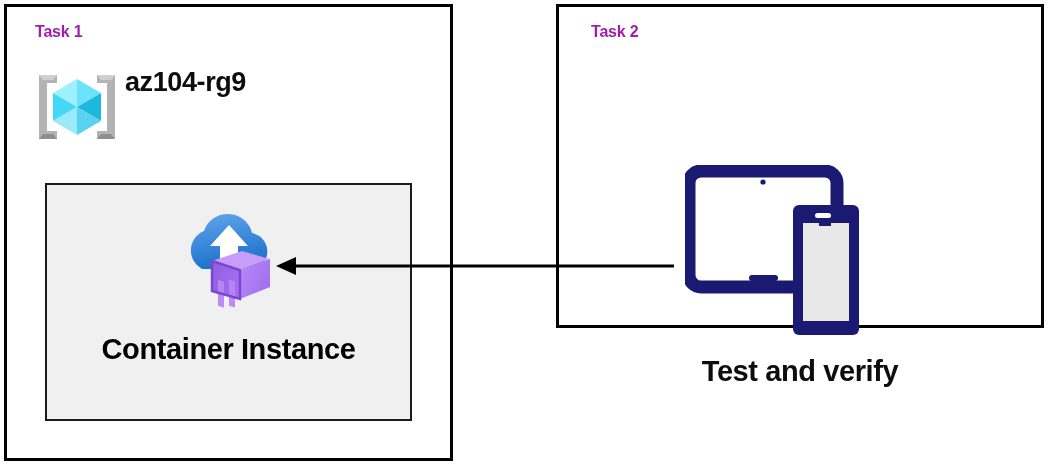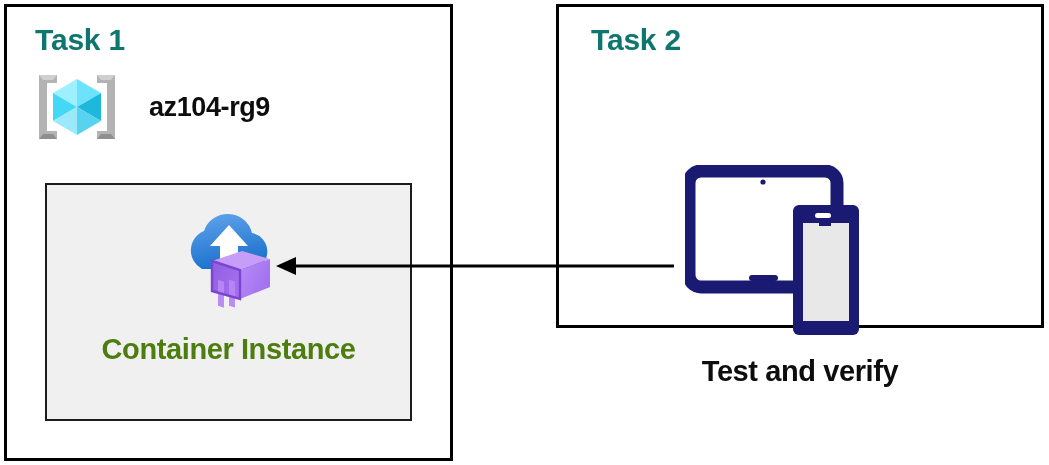--- a/index.html
+++ b/index.html
@@ -34,37 +34,36 @@
   #panel-task2 {
     left: 556px;
     top: 4px;
     width: 488px;
     height: 324px;
   }
 
   
   .task-title {
     position: absolute;
-    font-size: 30px;
-    font-weight: bold;
-    color: #0f766e;
+    font-size: 16px;
+    font-weight: bold;
+    color: #a21caf;
     letter-spacing: -0.2px;
     white-space: nowrap;
   }
   #task1-title { left: 28px; top: 16px; }
   #task2-title { left: 32px; top: 16px; }
 
   
   #rg-row {
     position: absolute;
     left: 28px;
     top: 60px;
     display: flex;
-    align-items: center;
-    gap: 30px;
+    gap: 6px;
   }
   #rg-icon {
     width: 84px;
     height: 80px;
     display: block;
   }
   #rg-label {
     font-size: 27px;
     font-weight: bold;
     color: #0d0d0d;
@@ -93,21 +92,21 @@
     display: block;
   }
   #container-caption {
     position: absolute;
     left: 0;
     right: 0;
     top: 148px;
     text-align: center;
     font-size: 29px;
     font-weight: bold;
-    color: #4d7c0f;
+    color: #000000;
     letter-spacing: -0.4px;
   }
 
   
   #devices-icon {
     position: absolute;
     left: 126px;
     top: 158px;
     width: 196px;
     height: 176px;

